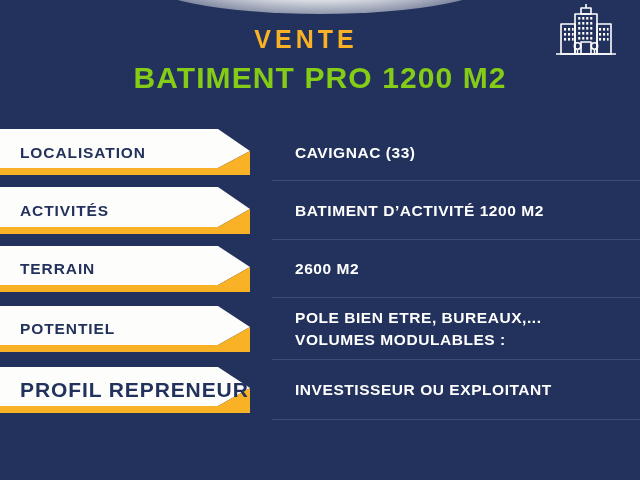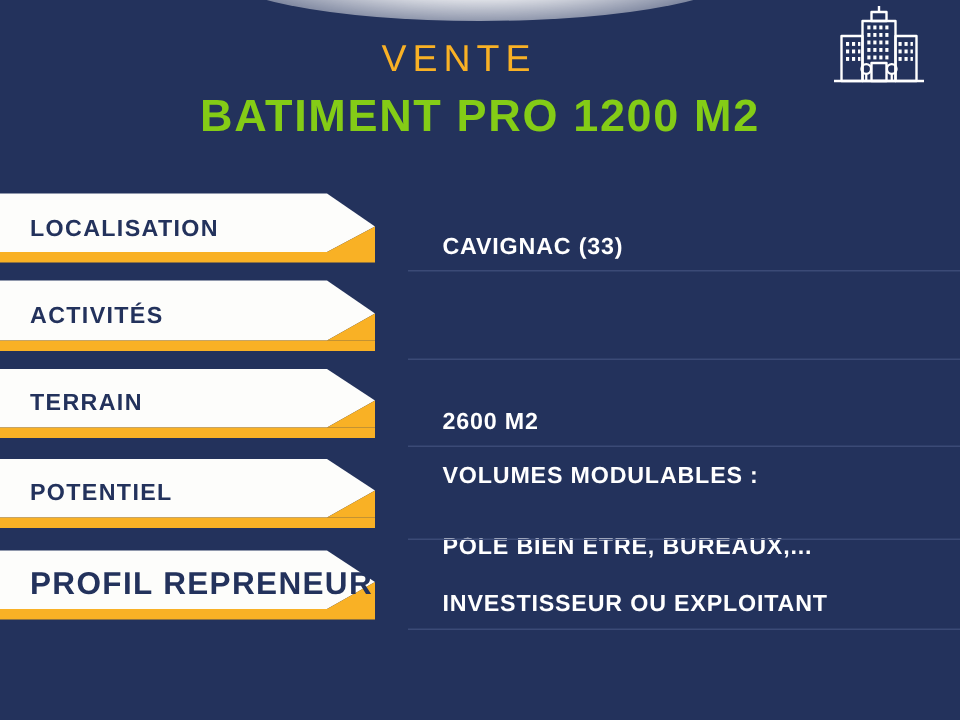--- a/index.html
+++ b/index.html
@@ -31,21 +31,21 @@
   }
 
   
   .header { position:absolute; left:0; top:0; width:640px; height:118px; }
 
   .kicker {
     position:absolute; top:27px; left:0; width:612px;
     text-align:center;
     color:#f9b125;
     font-size:25px;
-    font-weight:normal;
+    font-weight:bold;
     letter-spacing:4.0px;
     line-height:1;
   }
   .main-title {
     position:absolute; top:63px; left:0; width:640px;
     text-align:center;
     color:#84cc16;
     font-size:30px;
     font-weight:bold;
     letter-spacing:1.1px;
@@ -94,21 +94,20 @@
     flex-direction:column;
     justify-content:center;
     color:#ffffff;
   }
   .value-main {
     font-size:15.5px;
     font-weight:bold;
     letter-spacing:0.55px;
     line-height:1.42;
     white-space:nowrap;
-    margin-top:25px;
   }
   .value-sub {
     font-size:10.2px;
     font-weight:bold;
     letter-spacing:0.2px;
     line-height:1.5;
     white-space:nowrap;
     margin-top:3px;
   }
 
@@ -232,20 +231,23 @@
 
     <div class="row" style="height:59px;">
       <div class="ribbon">
         <svg class="ribbon-svg" viewBox="0 0 272 59" preserveAspectRatio="none">
           <polygon points="0,6 218,6 250,28 218,46 0,46" fill="#fdfdfb"></polygon>
           <polygon points="218,46 250,28 250,46" fill="#f9b125"></polygon>
           <rect x="0" y="46" width="250" height="7" fill="#f9b125"></rect>
         </svg>
       </div>
       <div class="ribbon-label" style="font-size:15.5px;text-align:right;">ACTIVITÉS</div>
+      <div class="value">
+        <div class="value-main">BATIMENT D’ACTIVITÉ 1200 M2</div>
+      </div>
       <div class="divider"></div>
     </div>
 
     <div class="row" style="height:58px;">
       <div class="ribbon">
         <svg class="ribbon-svg" viewBox="0 0 272 58" preserveAspectRatio="none">
           <polygon points="0,6 218,6 250,27 218,45 0,45" fill="#fdfdfb"></polygon>
           <polygon points="218,45 250,27 250,45" fill="#f9b125"></polygon>
           <rect x="0" y="45" width="250" height="7" fill="#f9b125"></rect>
         </svg>
@@ -260,22 +262,22 @@
     <div class="row" style="height:62px;">
       <div class="ribbon">
         <svg class="ribbon-svg" viewBox="0 0 272 62" preserveAspectRatio="none">
           <polygon points="0,8 218,8 250,29 218,47 0,47" fill="#fdfdfb"></polygon>
           <polygon points="218,47 250,29 250,47" fill="#f9b125"></polygon>
           <rect x="0" y="47" width="250" height="7" fill="#f9b125"></rect>
         </svg>
       </div>
       <div class="ribbon-label" style="font-size:15.5px;">POTENTIEL</div>
       <div class="value">
+        <div class="value-main">POLE BIEN ETRE, BUREAUX,...</div>
         <div class="value-main">VOLUMES MODULABLES :</div>
-        <div class="value-main">POLE BIEN ETRE, BUREAUX,...</div>
       </div>
       <div class="divider"></div>
     </div>
 
     <div class="row" style="height:60px;">
       <div class="ribbon">
         <svg class="ribbon-svg" viewBox="0 0 272 60" preserveAspectRatio="none">
           <polygon points="0,7 218,7 250,28 218,46 0,46" fill="#fdfdfb"></polygon>
           <polygon points="218,46 250,28 250,46" fill="#f9b125"></polygon>
           <rect x="0" y="46" width="250" height="7" fill="#f9b125"></rect>

